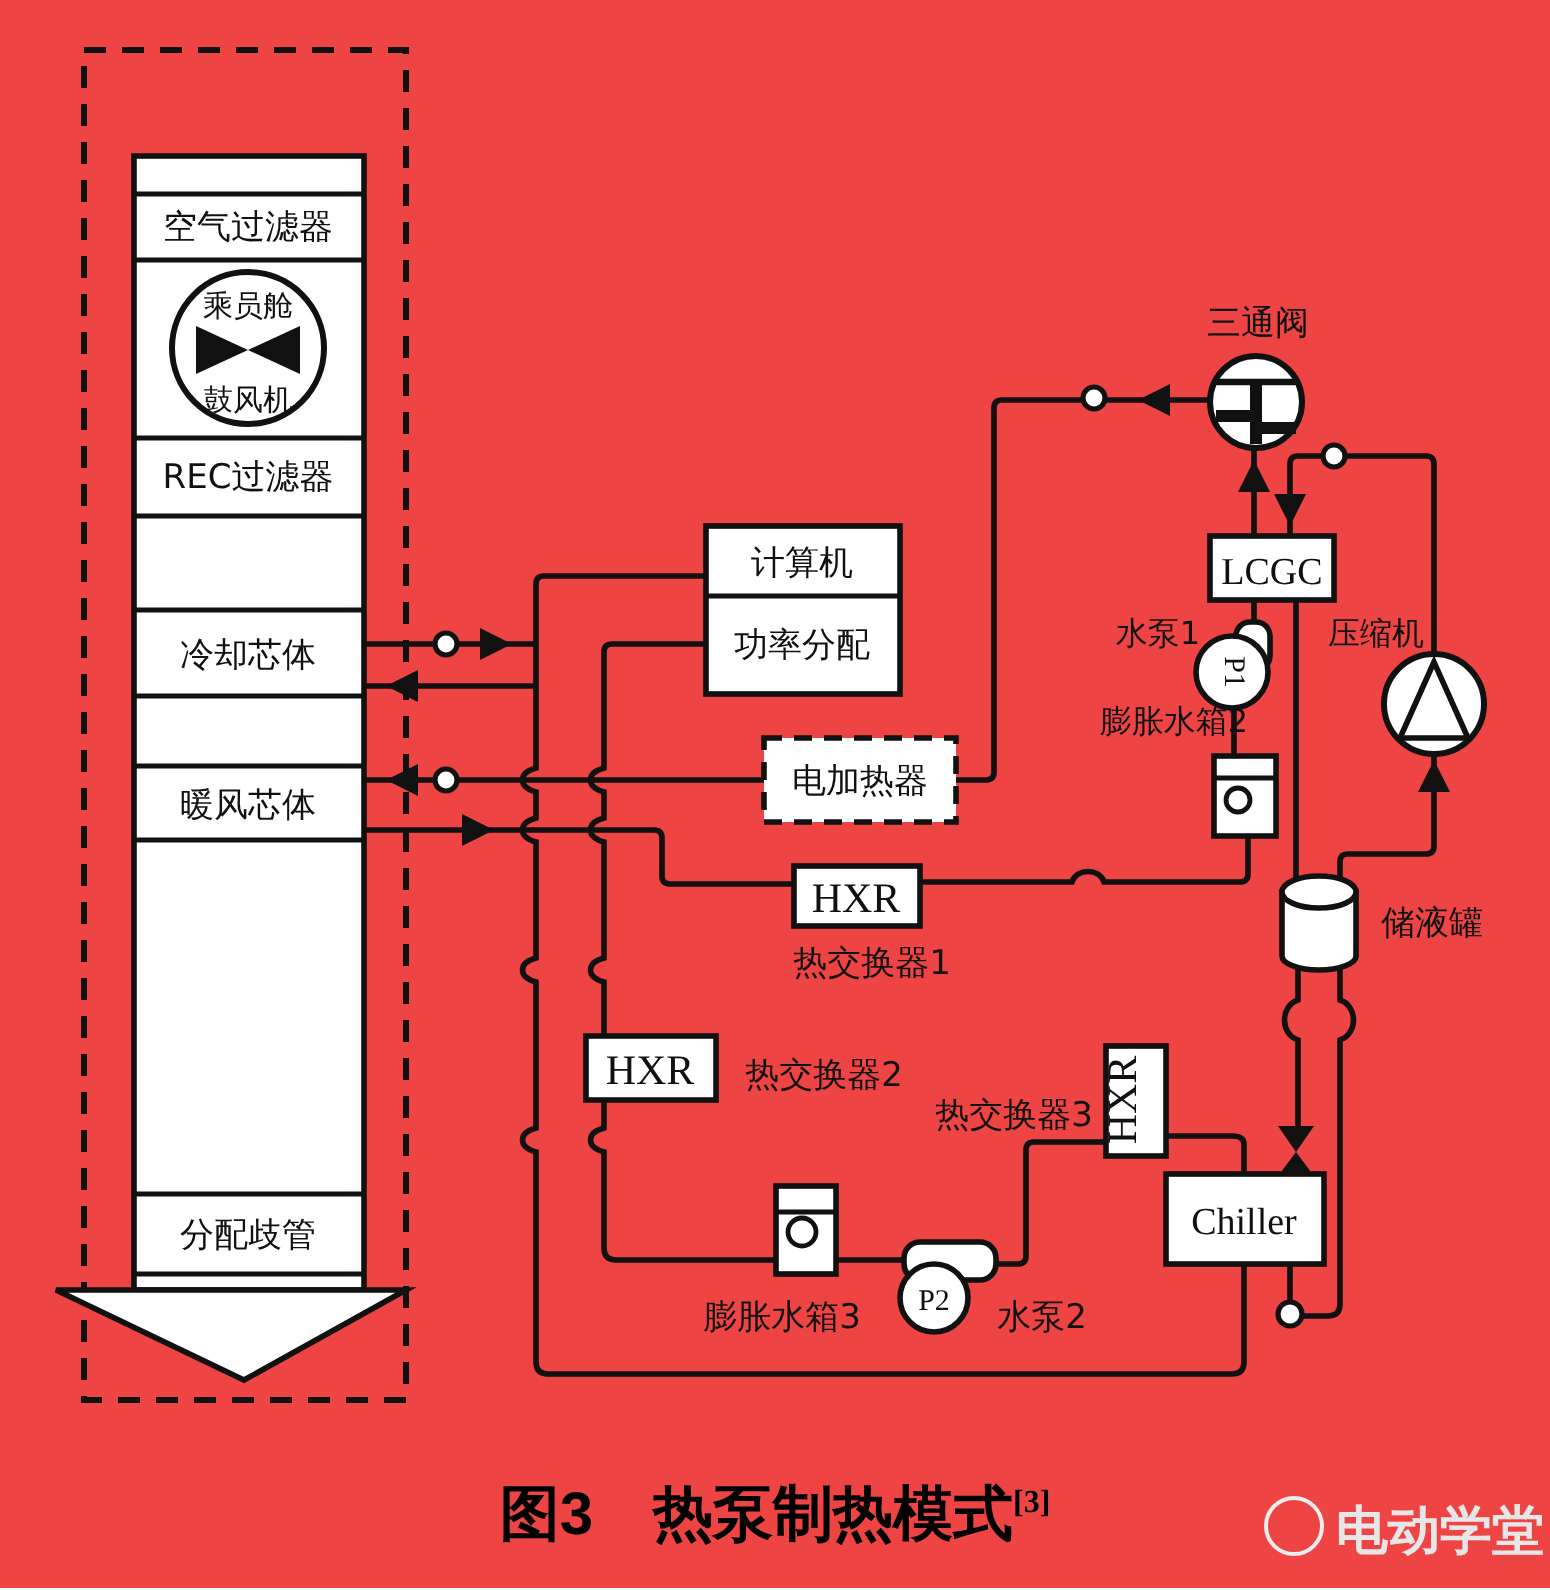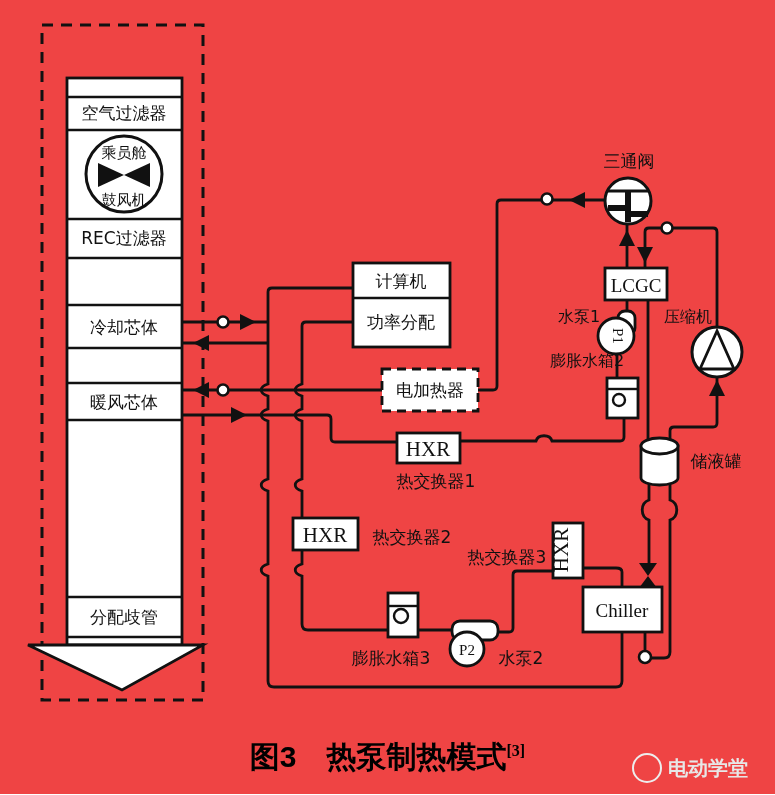--- a/index.html
+++ b/index.html
@@ -8,21 +8,21 @@
   svg{position:absolute;left:0;top:0;}
   text{fill:#111;}
   .cjk{font-family:"DejaVu Sans",sans-serif;}
   .latin{font-family:"Liberation Serif","DejaVu Serif",serif;}
   .caption{position:absolute;left:0;top:737px;width:100%;text-align:center;
            font-weight:bold;font-size:30px;color:#000;
            font-family:"DejaVu Sans",sans-serif;}
   .caption .figno{margin-right:30px;font-family:Liberation Sans, sans-serif;}
   .caption sup{font-size:16px;font-family:"Liberation Serif",serif;}
   .watermark{position:absolute;left:632px;top:748px;width:140px;height:40px;
-             color:#e7e7e7;font-size:20px;font-weight:bold;display:flex;align-items:center;gap:6px;}
+             color:#e7e7e7;font-size:26px;font-weight:bold;display:flex;align-items:flex-start;gap:6px;}
   .wm-circle{width:26px;height:26px;border:2px solid #ededed;border-radius:50%;flex:0 0 auto;}
 </style>
 </head>
 <body>
 
 <div id="stage">
 <svg width="775" height="795" viewBox="0 0 775 795">
 
   <rect x="42" y="25" width="161" height="675" fill="none" stroke="#111" stroke-width="3" stroke-dasharray="11,8"></rect>
 

